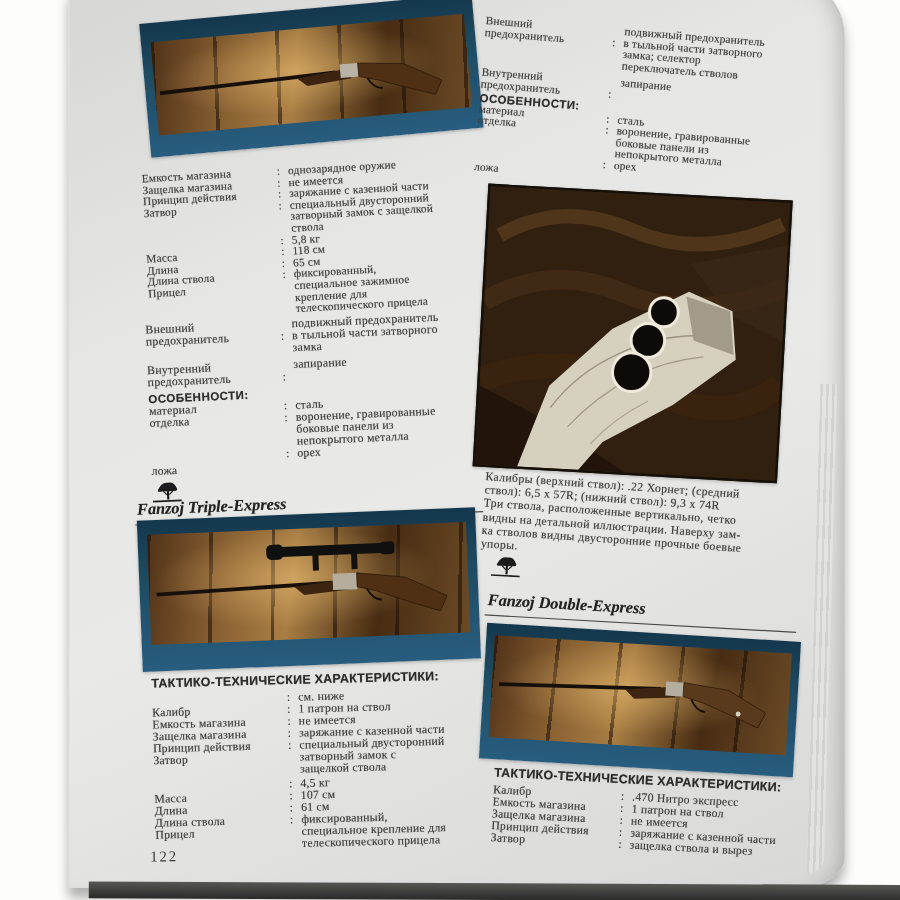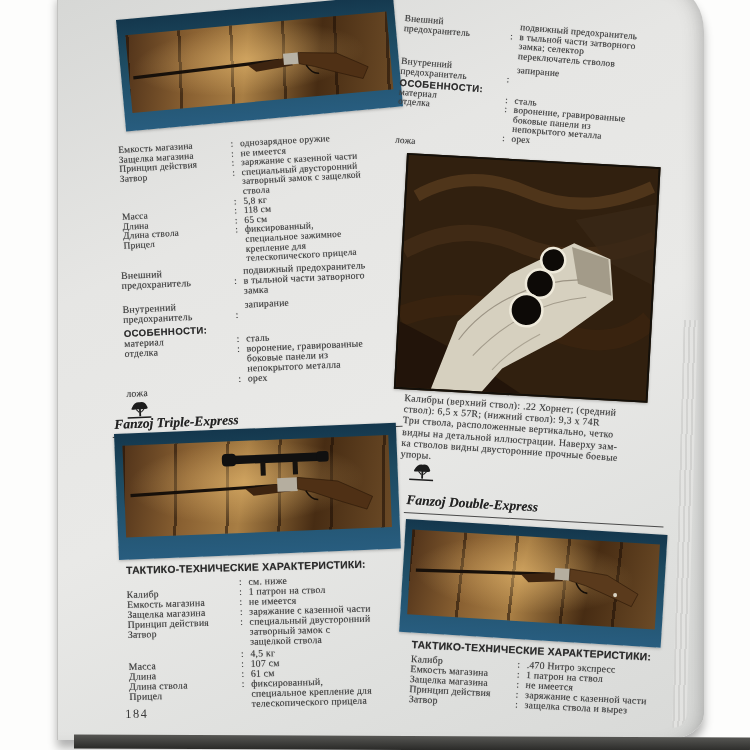--- a/index.html
+++ b/index.html
@@ -196,21 +196,21 @@
 :</div>
       <div class="val">4,5 кг
 107 см
 61 см
 фиксированный,
 специальное крепление для
 телескопического прицела</div>
     </div>
   </div>
 
-  <div class="blk pagenum" style="left:125px;top:707px;transform:rotate(-1deg);">184</div>
+  <div class="blk pagenum" style="left:125px;top:707px;transform:rotate(-1deg);">122</div>
 
   <div class="blk dense rcol" style="left:405px;top:14px;width:262px;transform:rotate(4.5deg);">
     <div class="spec">
       <div class="lbl">Внешний
 предохранитель</div>
       <div class="cln">
 :</div>
       <div class="val">подвижный предохранитель
 в тыльной части затворного
 замка; селектор

